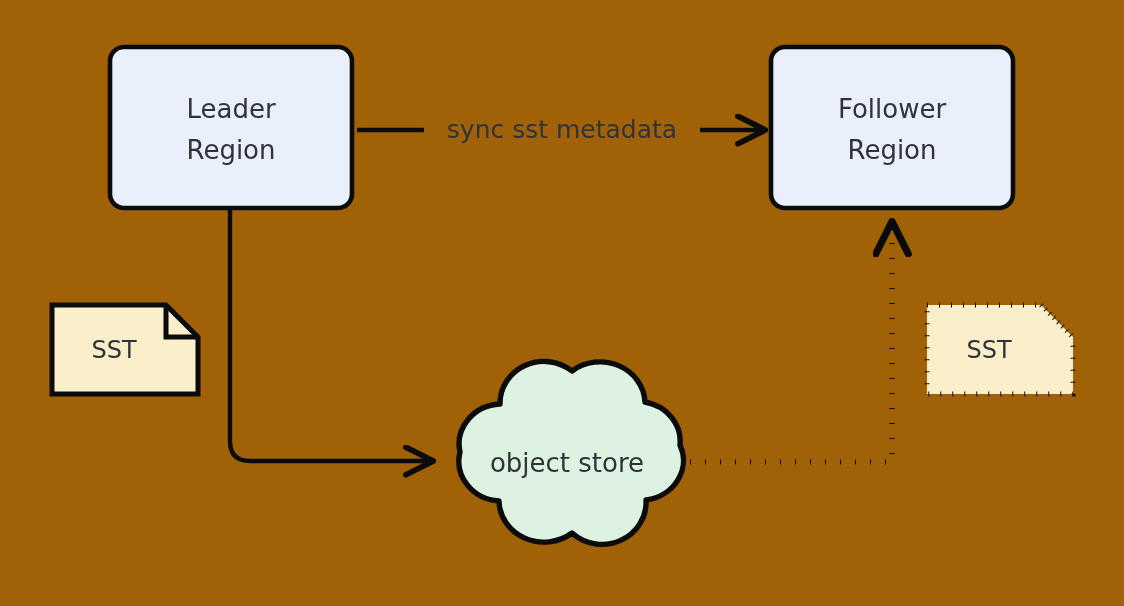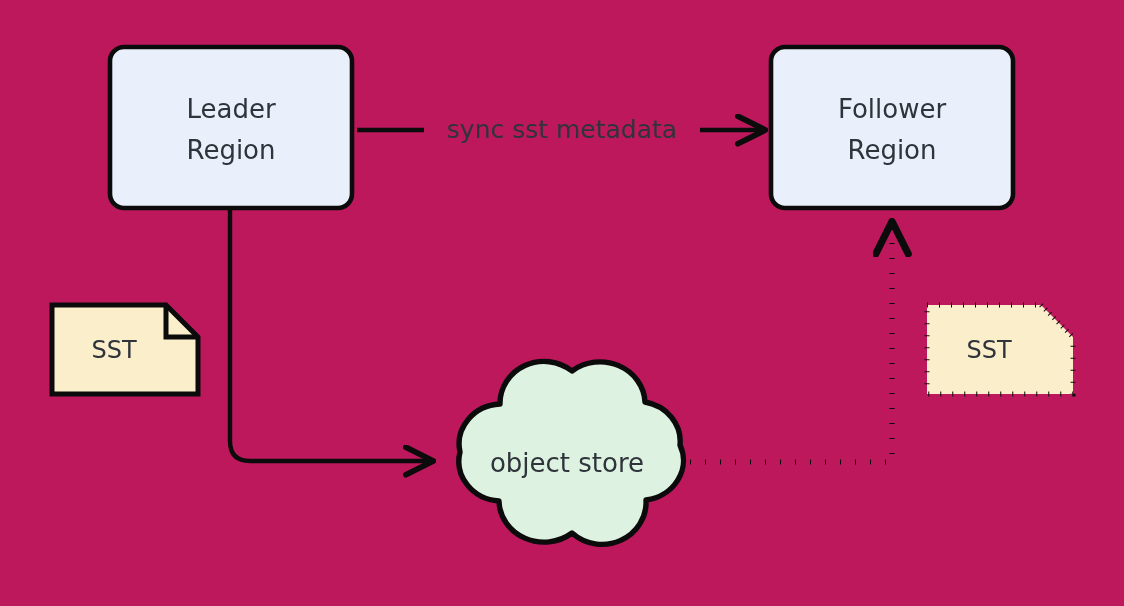--- a/index.html
+++ b/index.html
@@ -7,21 +7,21 @@
     padding: 0;
     background: #ffffff;
   }
   body {
     font-family: "DejaVu Sans", "Liberation Sans", sans-serif;
   }
   #canvas {
     position: relative;
     width: 1124px;
     height: 606px;
-    background: #be185d;
+    background: #a16207;
     overflow: hidden;
   }
   #diagram-svg {
     position: absolute;
     top: 0;
     left: 0;
     width: 1124px;
     height: 606px;
   }
   .node-label {

